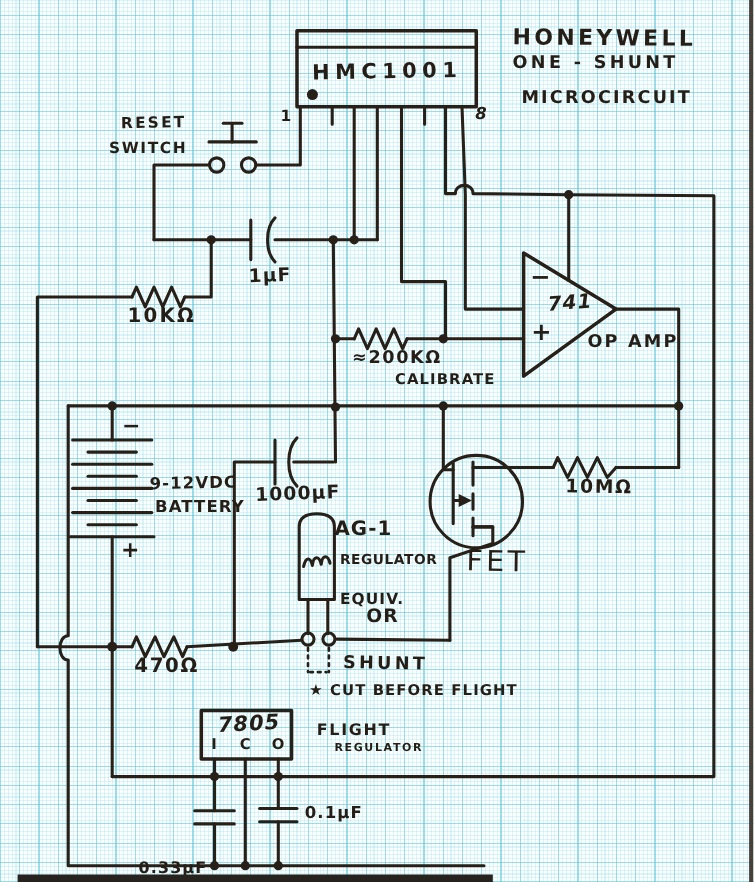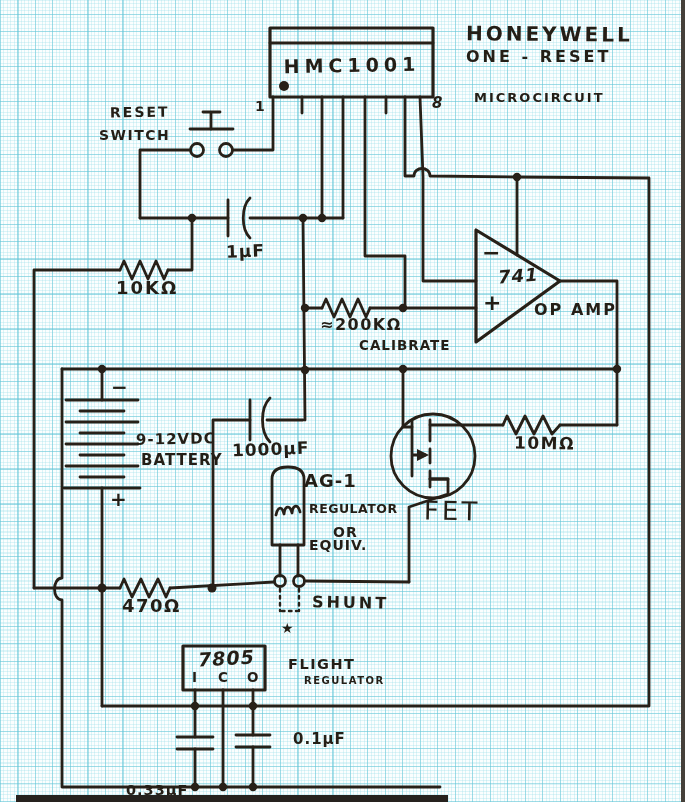--- a/index.html
+++ b/index.html
@@ -206,22 +206,22 @@
       <circle class="dot" cx="223" cy="787" r="4.2"></circle>
       <circle class="dot" cx="253" cy="787" r="4.2"></circle>
     </g>
   </svg>
 
   <div class="lbl" style="left:278px;top:56px;width:148px;text-align:center;font-size:19px;letter-spacing:5px;transform:rotate(-1deg);">HMC1001</div>
   <div class="lbl" style="left:255px;top:99px;font-size:14px;">1</div>
   <div class="lbl" style="left:432px;top:96px;font-size:15px;font-style:italic;">8</div>
 
   <div class="lbl" style="left:466px;top:24px;font-size:20px;letter-spacing:3px;transform:rotate(0.5deg);">HONEYWELL</div>
-  <div class="lbl" style="left:466px;top:49px;font-size:16px;letter-spacing:3px;">ONE - RESET</div>
-  <div class="lbl" style="left:474px;top:91px;font-size:13px;letter-spacing:2px;">MICROCIRCUIT</div>
+  <div class="lbl" style="left:466px;top:49px;font-size:16px;letter-spacing:3px;">ONE - SHUNT</div>
+  <div class="lbl" style="left:474px;top:81px;font-size:16px;letter-spacing:2px;">MICROCIRCUIT</div>
 
   <div class="lbl" style="left:110px;top:105px;font-size:14px;letter-spacing:2px;transform:rotate(-1deg);">RESET</div>
   <div class="lbl" style="left:99px;top:128px;font-size:14px;letter-spacing:1.5px;">SWITCH</div>
 
   <div class="lbl" style="left:226px;top:243px;font-size:17px;transform:rotate(-2deg);">1μF</div>
   <div class="lbl" style="left:116px;top:279px;font-size:18px;letter-spacing:2px;">10KΩ</div>
 
   <div class="lbl" style="left:320px;top:317px;font-size:16px;letter-spacing:1.5px;">≈200KΩ</div>
   <div class="lbl" style="left:323px;top:339px;font-size:13.5px;letter-spacing:1px;margin-left:36px;">CALIBRATE</div>
 
@@ -232,37 +232,38 @@
 
   <div class="lbl" style="left:111px;top:377px;font-size:20px;">−</div>
   <div class="lbl" style="left:110px;top:489px;font-size:20px;">+</div>
   <div class="lbl" style="left:136px;top:432px;font-size:15px;letter-spacing:1px;transform:rotate(-1deg);">9-12VDC</div>
   <div class="lbl" style="left:141px;top:453px;font-size:15px;letter-spacing:1px;">BATTERY</div>
 
   <div class="lbl" style="left:232px;top:441px;font-size:17px;transform:rotate(-2deg);">1000μF</div>
 
   <div class="lbl" style="left:304px;top:472px;font-size:18px;letter-spacing:1px;">AG-1</div>
   <div class="lbl" style="left:309px;top:503px;font-size:12.5px;letter-spacing:0.5px;">REGULATOR</div>
-  <div class="lbl" style="left:333px;top:525px;font-size:14px;letter-spacing:1px;">OR</div>
+  <div class="lbl" style="left:333px;top:552px;font-size:17px;letter-spacing:1px;">OR</div>
   <div class="lbl" style="left:309px;top:538px;font-size:14px;letter-spacing:1px;">EQUIV.</div>
 
   <div class="lbl" style="left:424px;top:498px;font-size:26px;letter-spacing:3px;font-weight:normal;transform:rotate(1deg);">FET</div>
 
   <div class="lbl" style="left:514px;top:435px;font-size:17px;letter-spacing:1.5px;transform:rotate(1deg);">10MΩ</div>
 
   <div class="lbl" style="left:122px;top:597px;font-size:18px;letter-spacing:1.5px;">470Ω</div>
 
   <div class="lbl" style="left:312px;top:595px;font-size:16px;letter-spacing:3px;transform:rotate(1deg);">SHUNT</div>
   <div class="lbl" style="left:281px;top:621px;font-size:14px;">★</div>
+  <div class="lbl" style="left:300px;top:622px;font-size:13.5px;letter-spacing:1px;">CUT BEFORE FLIGHT</div>
 
   <div class="lbl" style="left:198px;top:649px;font-size:19px;font-style:italic;letter-spacing:1px;transform:rotate(-3deg);">7805</div>
   <div class="lbl" style="left:192px;top:671px;font-size:13.5px;">I</div>
   <div class="lbl" style="left:218px;top:671px;font-size:13.5px;">C</div>
   <div class="lbl" style="left:247px;top:671px;font-size:13.5px;">O</div>
   <div class="lbl" style="left:288px;top:657px;font-size:14.5px;letter-spacing:1.5px;">FLIGHT</div>
   <div class="lbl" style="left:304px;top:676px;font-size:10px;letter-spacing:1.5px;">REGULATOR</div>
 
   <div class="lbl" style="left:126px;top:736px;font-size:14.5px;margin-top:47px;">0.33μF</div>
-  <div class="lbl" style="left:277px;top:732px;font-size:15px;letter-spacing:1px;margin-left:16px;">0.1μF</div>
+  <div class="lbl" style="left:277px;top:732px;font-size:15px;letter-spacing:1px;">0.1μF</div>
 
   <div class="edge-r"></div>
   <div class="edge-b"></div>
 </div>
 
 </body></html>

